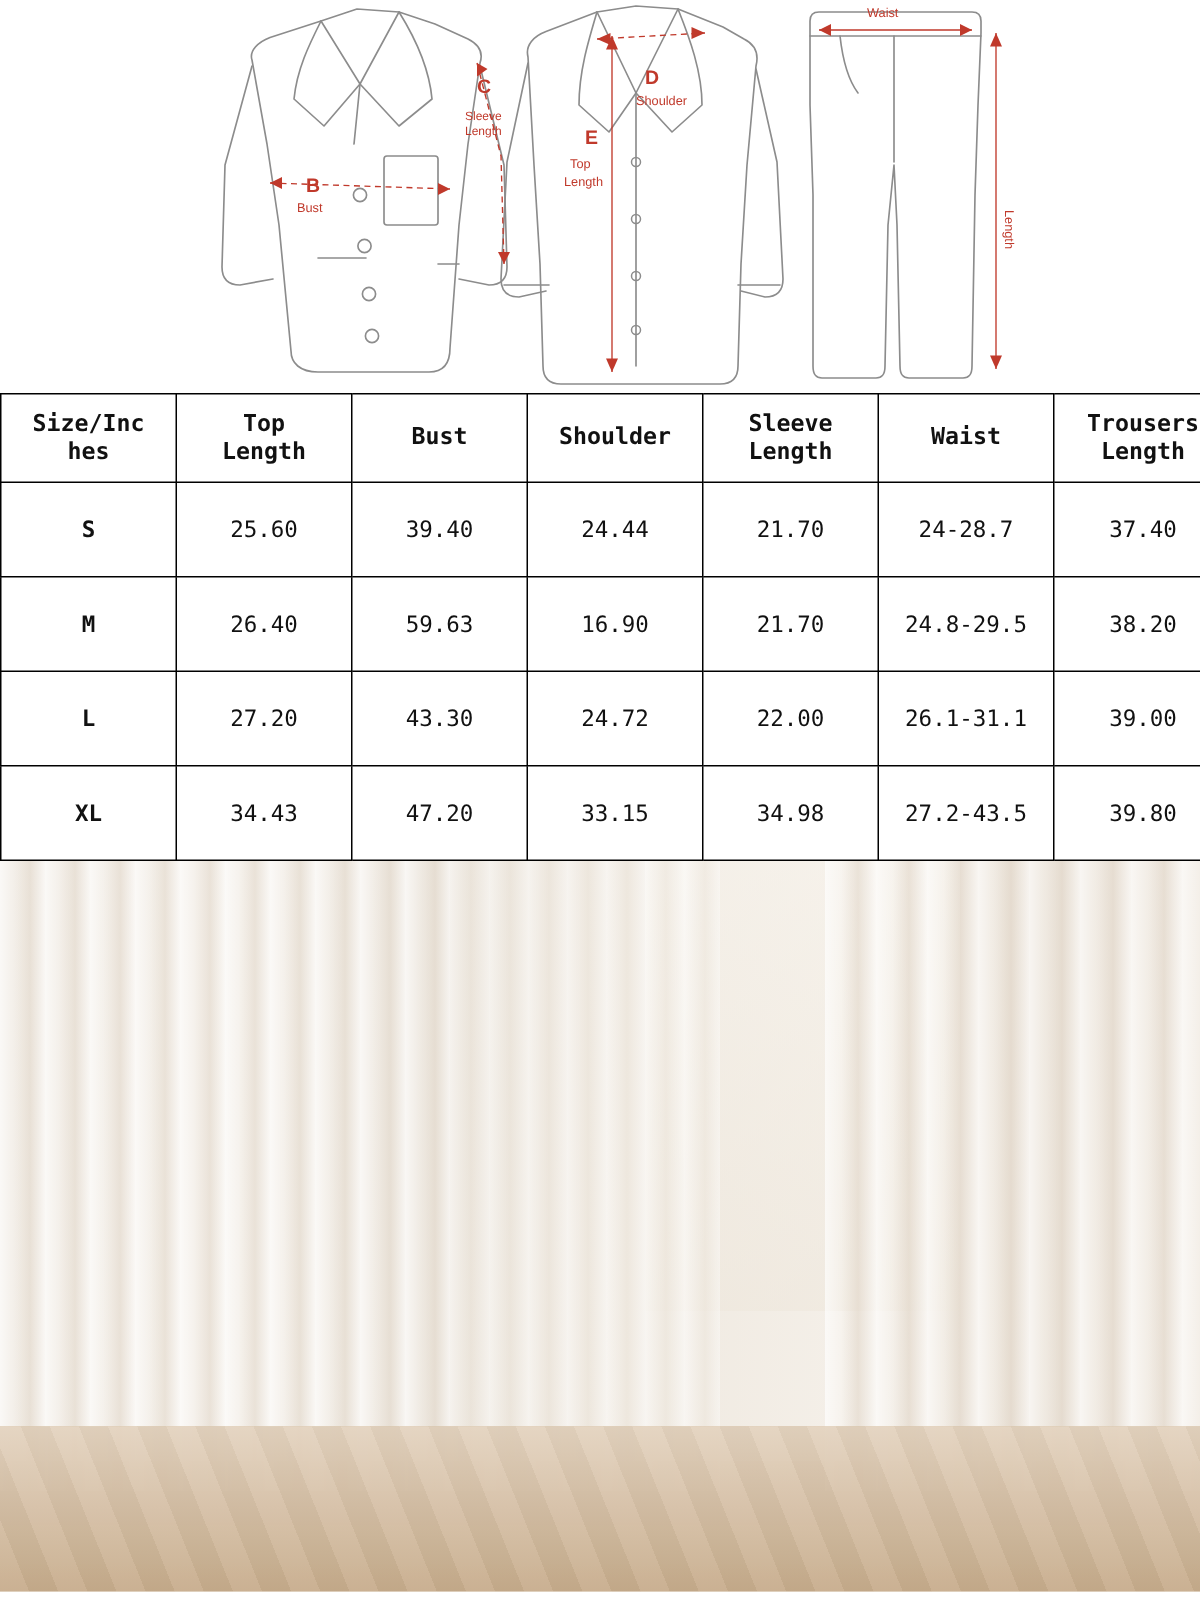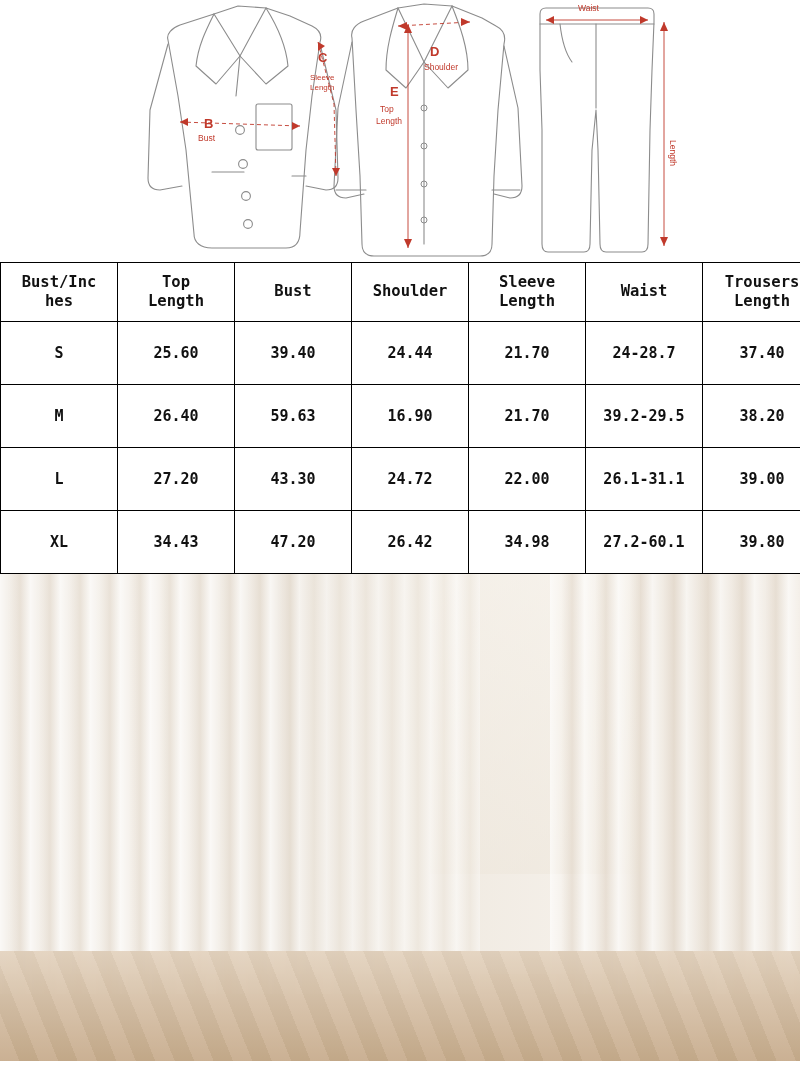--- a/index.html
+++ b/index.html
@@ -24,21 +24,21 @@
     width:800px;
     border-collapse:collapse;
     table-layout:fixed;
     font-family:"DejaVu Sans Mono", monospace;
   }
   .size-table th,.size-table td{
     border:1px solid #000;
     text-align:center;
     vertical-align:middle;
     color:#111;
-    font-weight:bold;
+    font-weight:normal;
   }
   .size-table th{
     height:56px;
     font-size:15.5px;
     line-height:1.25;
     font-weight:bold;
   }
   .size-table td{
     height:60px;
     font-size:15px;
@@ -206,21 +206,21 @@
 
       <text class="d-text" x="578" y="11">Waist</text>
       <text class="d-text" x="670" y="140" transform="rotate(90 670 140)">Length</text>
     </svg>
   </div>
 
   <table class="size-table">
     <thead>
       <tr>
         <th class="col-size">
-          <span>Bust/Inc</span><br>
+          <span>Size/Inc</span><br>
           <span>hes</span>
         </th>
         <th class="col-top">
           <span>Top</span><br>
           <span>Length</span>
         </th>
         <th class="col-bust">
           <span>Bust</span>
         </th>
         <th class="col-sh">
@@ -248,39 +248,39 @@
         <td>21.70</td>
         <td>24-28.7</td>
         <td>37.40</td>
       </tr>
       <tr>
         <td class="sz">M</td>
         <td>26.40</td>
         <td>59.63</td>
         <td>16.90</td>
         <td>21.70</td>
-        <td>39.2-29.5</td>
+        <td>24.8-29.5</td>
         <td>38.20</td>
       </tr>
       <tr>
         <td class="sz">L</td>
         <td>27.20</td>
         <td>43.30</td>
         <td>24.72</td>
         <td>22.00</td>
         <td>26.1-31.1</td>
         <td>39.00</td>
       </tr>
       <tr>
         <td class="sz">XL</td>
         <td>34.43</td>
         <td>47.20</td>
-        <td>26.42</td>
+        <td>33.15</td>
         <td>34.98</td>
-        <td>27.2-60.1</td>
+        <td>27.2-43.5</td>
         <td>39.80</td>
       </tr>
     </tbody>
   </table>
 
   <div class="photo">
     <div class="wall"></div>
     <div class="window"></div>
     <div class="curtain-l"></div>
     <div class="curtain-m"></div>

